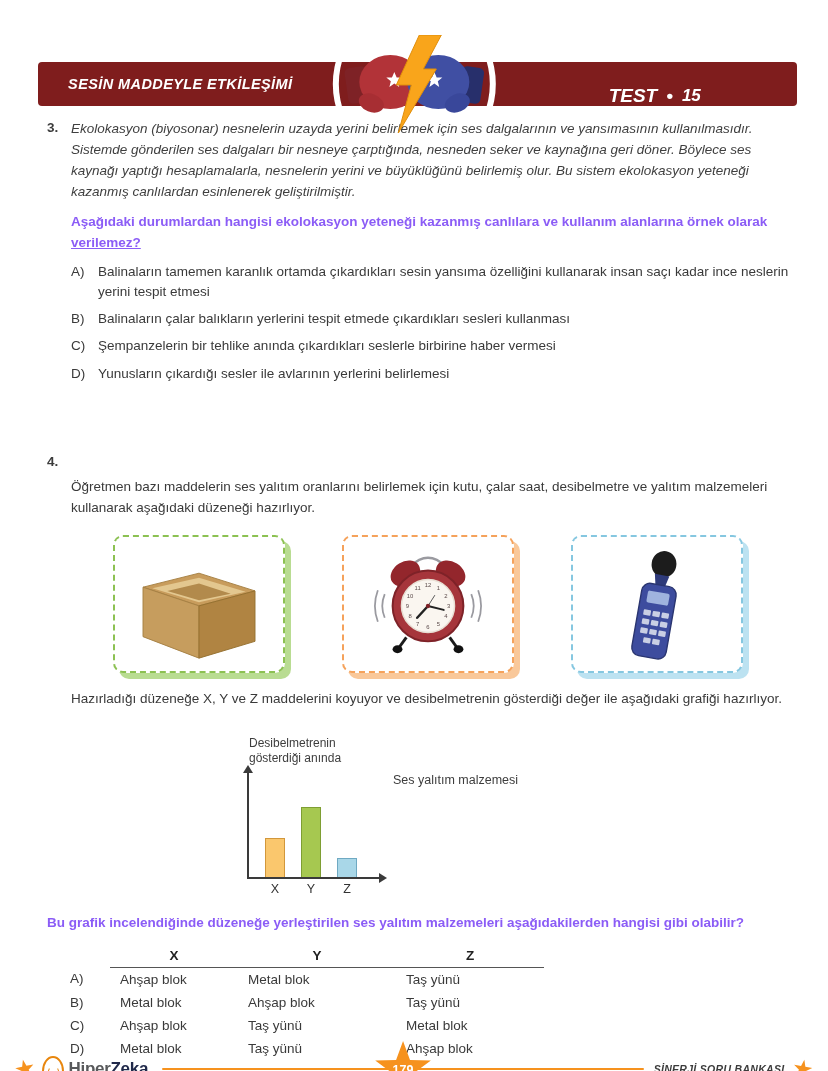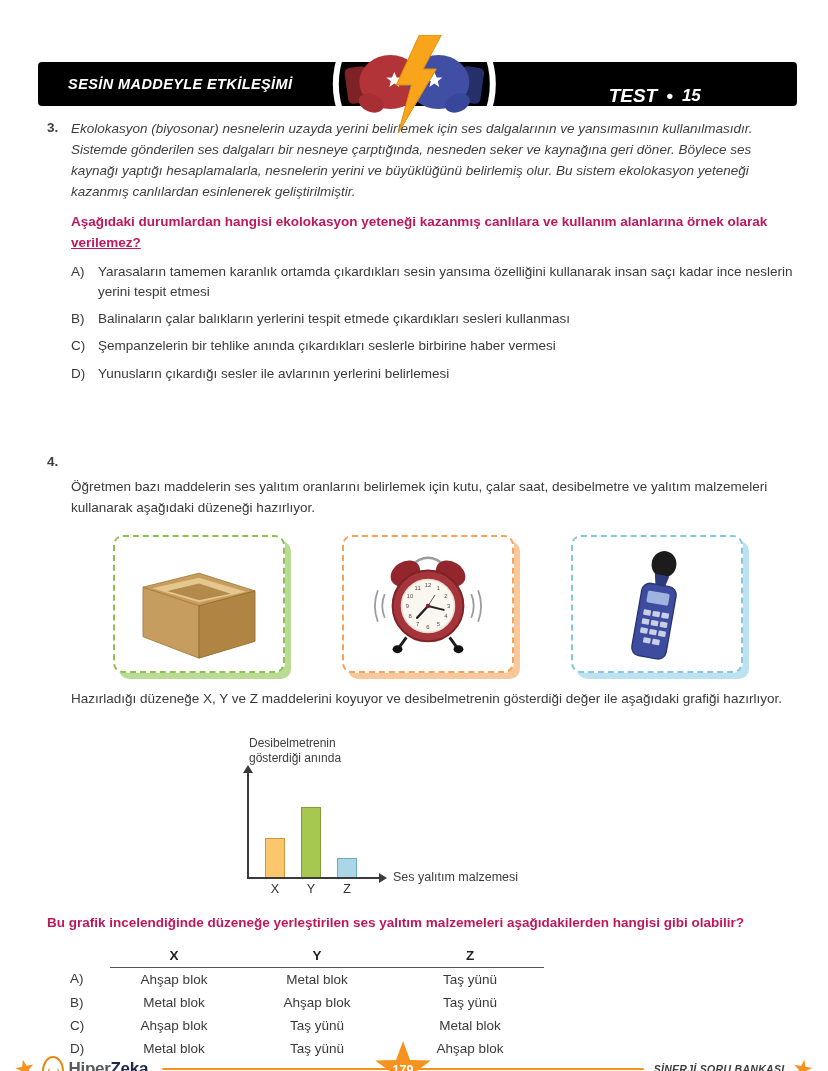--- a/index.html
+++ b/index.html
@@ -2,81 +2,81 @@
 <html><head>
 <meta charset="utf-8">
 <style>
   * { margin:0; padding:0; box-sizing:border-box; }
   html,body { width:828px; height:1071px; background:#ffffff; overflow:hidden;
               font-family:"Liberation Sans", sans-serif; color:#3c3c3c; }
   .page { position:relative; width:828px; height:1071px; }
 
   
   .banner-wrap { position:relative; margin:62px 31px 0 38px; height:44px; }
-  .banner { position:relative; height:44px; background:#000000; border-radius:4px;text-align:right; }
+  .banner { position:relative; height:44px; background:#7f1d1d; border-radius:4px;text-align:right; }
   .banner-title { position:absolute; left:0; top:0; width:calc(50% - 95px); height:44px;
                   display:flex; align-items:center; justify-content:center;
                   color:#fff; font-size:14.5px; font-weight:bold; font-style:italic;
                   letter-spacing:.4px; }
   .banner-test { position:absolute; right:0; top:12px; width:calc(50% - 95px); height:44px;
                  display:flex; align-items:center; justify-content:center; gap:9px;
                  color:#fff; font-size:19px; font-weight:bold; font-style:italic; }
   .banner-test .num { font-size:17px; }
   .emblem { position:absolute; left:50%; top:50%; transform:translate(-52%,-50%);
             width:184px; height:98px; }
 
   
   .q { margin:0 33px 0 47px; }
   .q-row { display:flex; }
   .q-num { width:24px; flex:0 0 24px; font-weight:bold; font-size:13.5px; padding-top:1px; }
   .q-body { flex:1; }
   .intro-italic { font-style:italic; font-size:13.5px; line-height:1.55; color:#3f3f3f; }
   .para { font-size:13.5px; line-height:1.55; color:#3a3a3a; }
-  .stem { font-weight:bold; font-size:13.5px; line-height:1.55; color:#be185d; margin-top:9px; }
+  .stem { font-weight:bold; font-size:13.5px; line-height:1.55; color:#8b5cf6; margin-top:9px; }
   .stem .ul { text-decoration:underline; }
   .options { margin-top:8px; }
   .option { display:flex; font-size:13.5px; line-height:1.5; margin-top:7px; color:#3a3a3a; }
   .option .letter { flex:0 0 27px; }
   .option .text { flex:1; }
 
   #q3 { margin-top:13px; }
   #q4 { margin-top:69px; }
   #q4 .para { margin-top:24px; }
 
   
   .cards { display:flex; justify-content:space-between; margin:16px 52px 0 42px; }
   .card { width:172px; height:138px; background:#fff; border-radius:10px;
           border:2px dashed #999; display:flex; align-items:center; justify-content:center; }
   .card svg { display:block; }
 
   
   .chart { margin:26px 0 0 247px; width:400px; }
   .chart .ylabel { font-size:12px; color:#3d3d3d; line-height:1.3; max-width:118px;
                    margin-left:2px; margin-bottom:6px; }
-  .plot-row { display:flex; align-items:flex-end; }
+  .plot-row { display:flex; align-items:flex-start; }
   .plot { position:relative; width:132px; height:106px;
           border-left:2px solid #3a3a3a; border-bottom:2px solid #3a3a3a;
           display:flex; align-items:flex-end; gap:16px; padding-left:16px; }
   .plot .yarrow { position:absolute; left:-6px; top:-8px; width:0; height:0;
                   border-left:5px solid transparent; border-right:5px solid transparent;
                   border-bottom:8px solid #3a3a3a; }
   .plot .xarrow { position:absolute; right:-8px; bottom:-6px; width:0; height:0;
                   border-top:5px solid transparent; border-bottom:5px solid transparent;
                   border-left:8px solid #3a3a3a; }
   .bar { width:20px; border:1.5px solid #888; border-bottom:none; }
   .xlabel { font-size:12.5px; color:#3d3d3d; margin-left:14px; margin-bottom:-5px; white-space:nowrap; }
   .cats { display:flex; gap:16px; padding-left:18px; margin-top:3px; }
   .cats span { width:20px; text-align:center; font-size:12.5px; color:#333; }
 
   
   .ans-table { margin:14px 0 0 23px; font-size:13.5px; color:#3a3a3a;
                border-collapse:collapse; }
   .ans-table th { font-weight:bold; color:#222; text-align:center;
                   border-bottom:1.5px solid #555; padding:0 10px 4px 10px; }
-  .ans-table td { text-align:center; padding:4px 10px; }
+  .ans-table td { padding:4px 10px; }
   .ans-table td.letter { text-align:left; width:40px; padding-left:0; }
   .ans-table .spacer { width:28px; border:none; }
   .col-x { min-width:128px; } .col-y { min-width:158px; } .col-z { min-width:148px; }
 
   
   .footer { position:absolute; left:0; right:0; bottom:36px; height:56px;
             display:flex; align-items:center; padding:0 14px; }
   .f-star { color:#F6921E; font-size:24px; line-height:1; transform:rotate(-12deg); }
   .f-star.right { transform:rotate(10deg); }
   .logo { display:flex; align-items:center; gap:5px; margin-left:6px; }
@@ -136,21 +136,21 @@
   </div>
 
   <div class="q q-row" id="q3">
     <div class="q-num">3.</div>
     <div class="q-body">
       <p class="intro-italic">Ekolokasyon (biyosonar) nesnelerin uzayda yerini belirlemek için ses dalgalarının ve yansımasının kullanılmasıdır. Sistemde gönderilen ses dalgaları bir nesneye çarptığında, nesneden seker ve kaynağına geri döner. Böylece ses kaynağı yaptığı hesaplamalarla, nesnelerin yerini ve büyüklüğünü belirlemiş olur. Bu sistem ekolokasyon yeteneği kazanmış canlılardan esinlenerek geliştirilmiştir.</p>
       <p class="stem"><span>Aşağıdaki durumlardan hangisi ekolokasyon yeteneği kazanmış canlılara ve kullanım alanlarına örnek olarak </span><span class="ul">verilemez?</span></p>
       <div class="options">
         <div class="option">
           <span class="letter">A)</span>
-          <span class="text">Yarasaların tamemen karanlık ortamda çıkardıkları sesin yansıma özelliğini kullanarak insan saçı kadar ince neslerin yerini tespit etmesi</span>
+          <span class="text">Balinaların tamemen karanlık ortamda çıkardıkları sesin yansıma özelliğini kullanarak insan saçı kadar ince neslerin yerini tespit etmesi</span>
         </div>
         <div class="option">
           <span class="letter">B)</span>
           <span class="text">Balinaların çalar balıkların yerlerini tespit etmede çıkardıkları sesleri kullanması</span>
         </div>
         <div class="option">
           <span class="letter">C)</span>
           <span class="text">Şempanzelerin bir tehlike anında çıkardıkları seslerle birbirine haber vermesi</span>
         </div>
         <div class="option">

